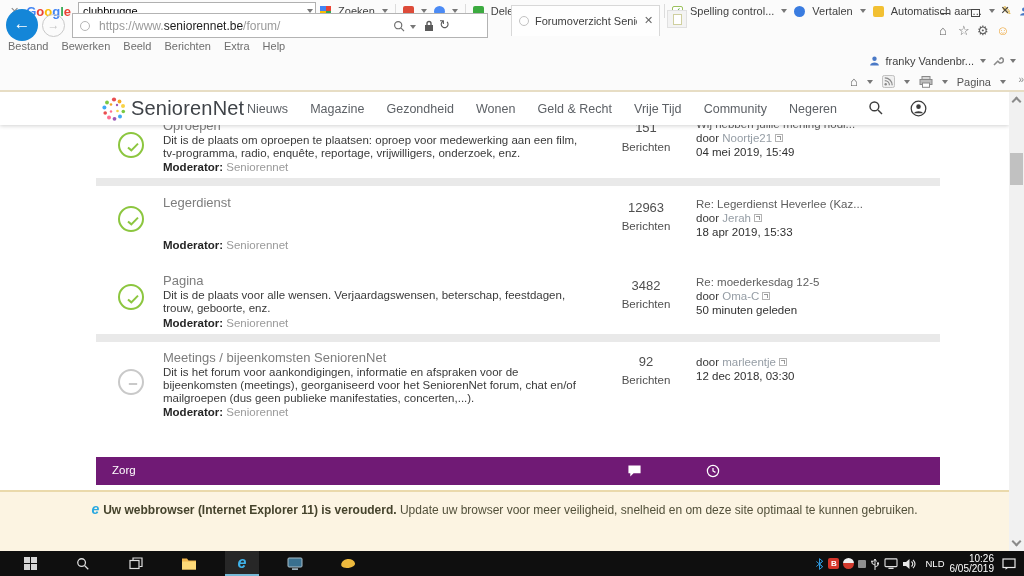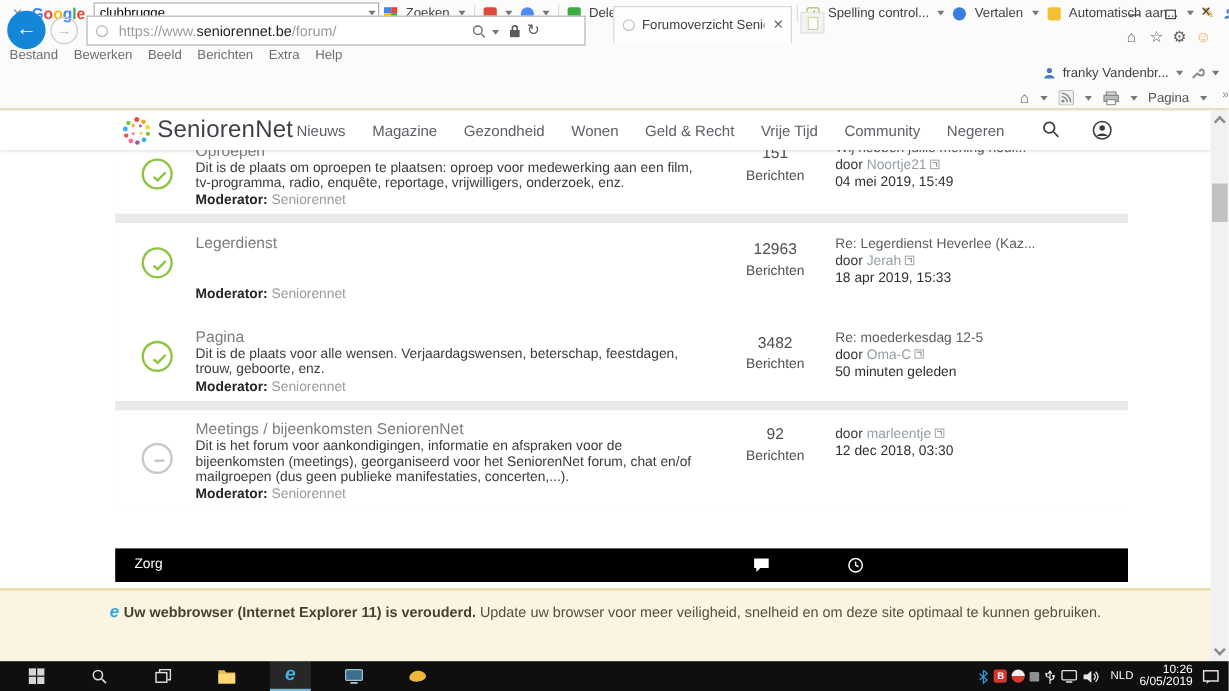--- a/index.html
+++ b/index.html
@@ -83,21 +83,21 @@
   .flast { position:absolute; left:600px; width:236px; font-size:11.5px; }
   .flast > div { position:absolute; white-space:nowrap; }
   .lt { color:#5d5d5d; }
   .lu { color:#3a3a3a; }
   .lu .uname { color:#959da5; }
   .ld { color:#303030; }
   .extlink { display:inline-block; width:8px; height:8px; border:1px solid #b3b3b3; position:relative; top:0; margin-left:3px; background:#fff; }
   .extlink::after { content:""; position:absolute; right:1px; top:1px; width:3px; height:3px; border-top:1px solid #9a9a9a; border-right:1px solid #9a9a9a; }
 
   
-  #zorgbar { position:absolute; left:96px; top:457px; width:844px; height:28px; background:#000000; z-index:1;text-align:right; }
+  #zorgbar { position:absolute; left:96px; top:457px; width:844px; height:28px; background:#701a75; z-index:1;text-align:right; }
   #zorg-label { left:16px; top:7px; color:#fff; font-size:11.5px; }
 
   
   #banner { position:absolute; left:0; top:490px; width:1009px; height:61px; background:#fcf4e2; border-top:2px solid #ead9ab; z-index:2; }
   #banner-line { position:absolute; top:9px; left:0; width:1009px; text-align:center; font-size:12px; color:#52503a; }
   #banner-line .ie-e { color:#28a8e0; font-weight:bold; font-style:italic; font-size:14px; margin-right:4px; }
   #banner-line b { color:#45432c; }
   #banner-btns { position:absolute; top:30px; left:0; width:1009px; text-align:center; }
   .bbtn { display:inline-block; padding:4px 12px 5px; border-radius:2px; color:#fff; font-size:12px; }
   #btn-update { background:#57a52f; margin-right:8px; }

